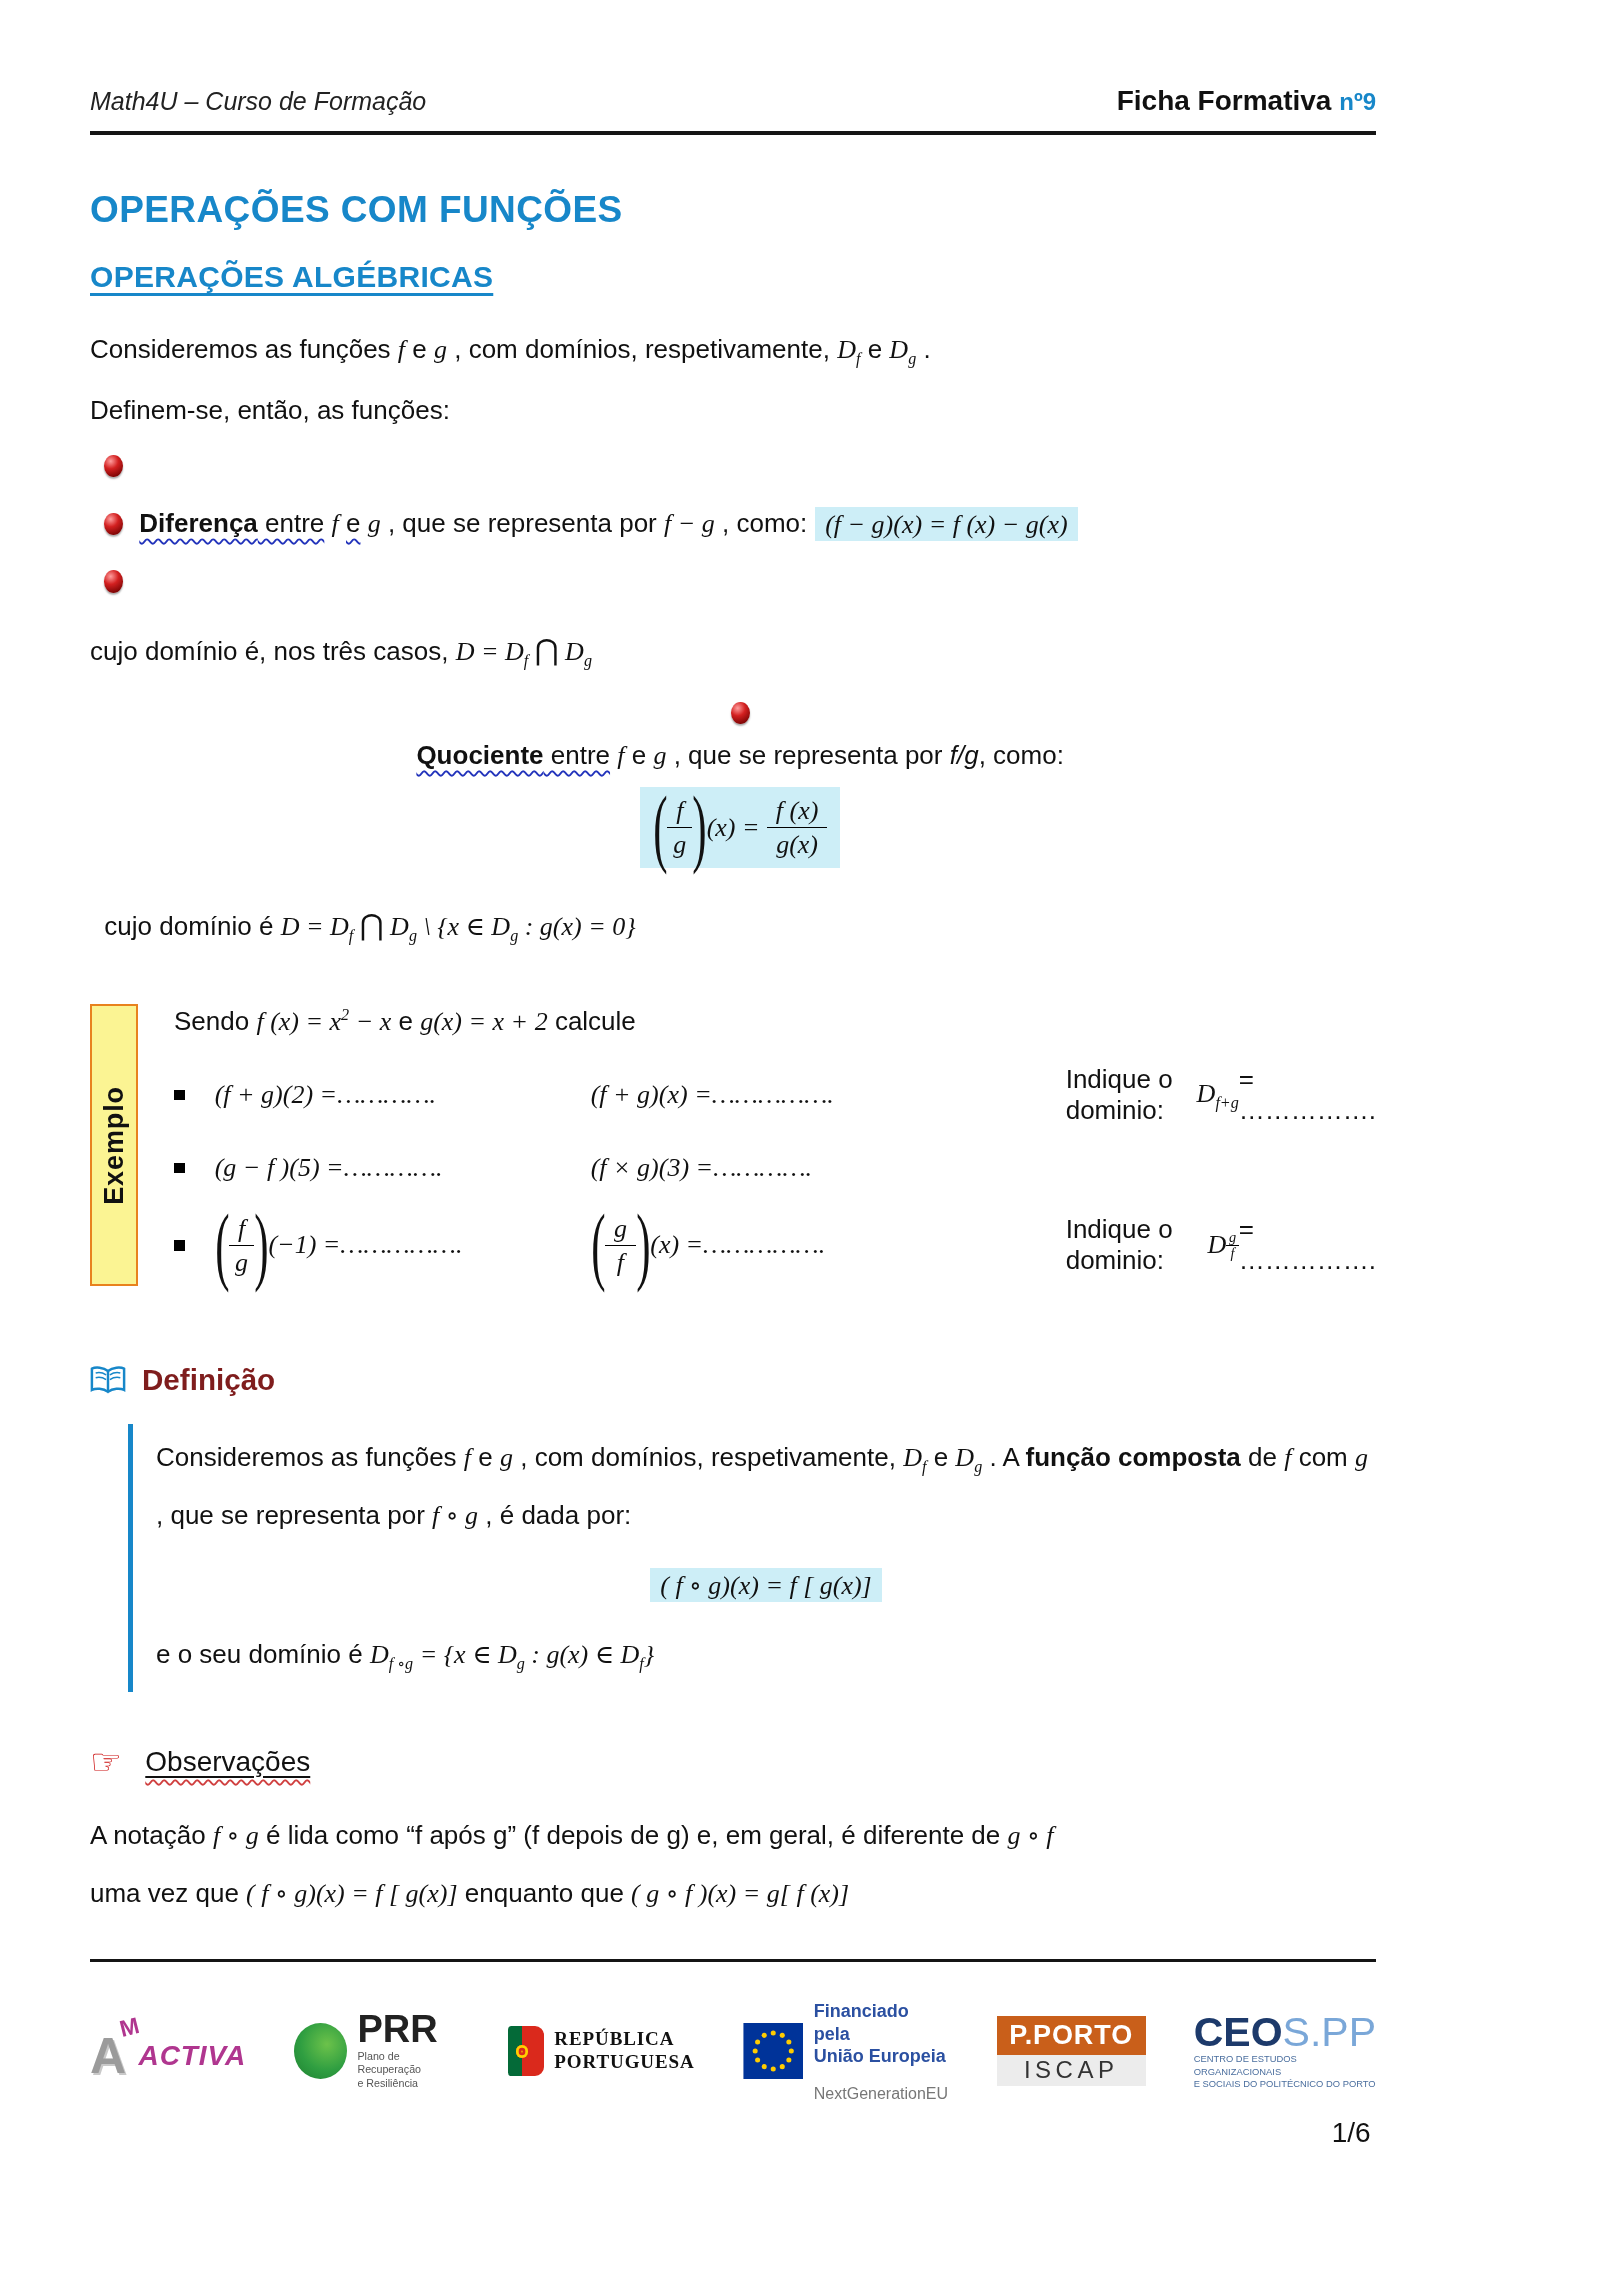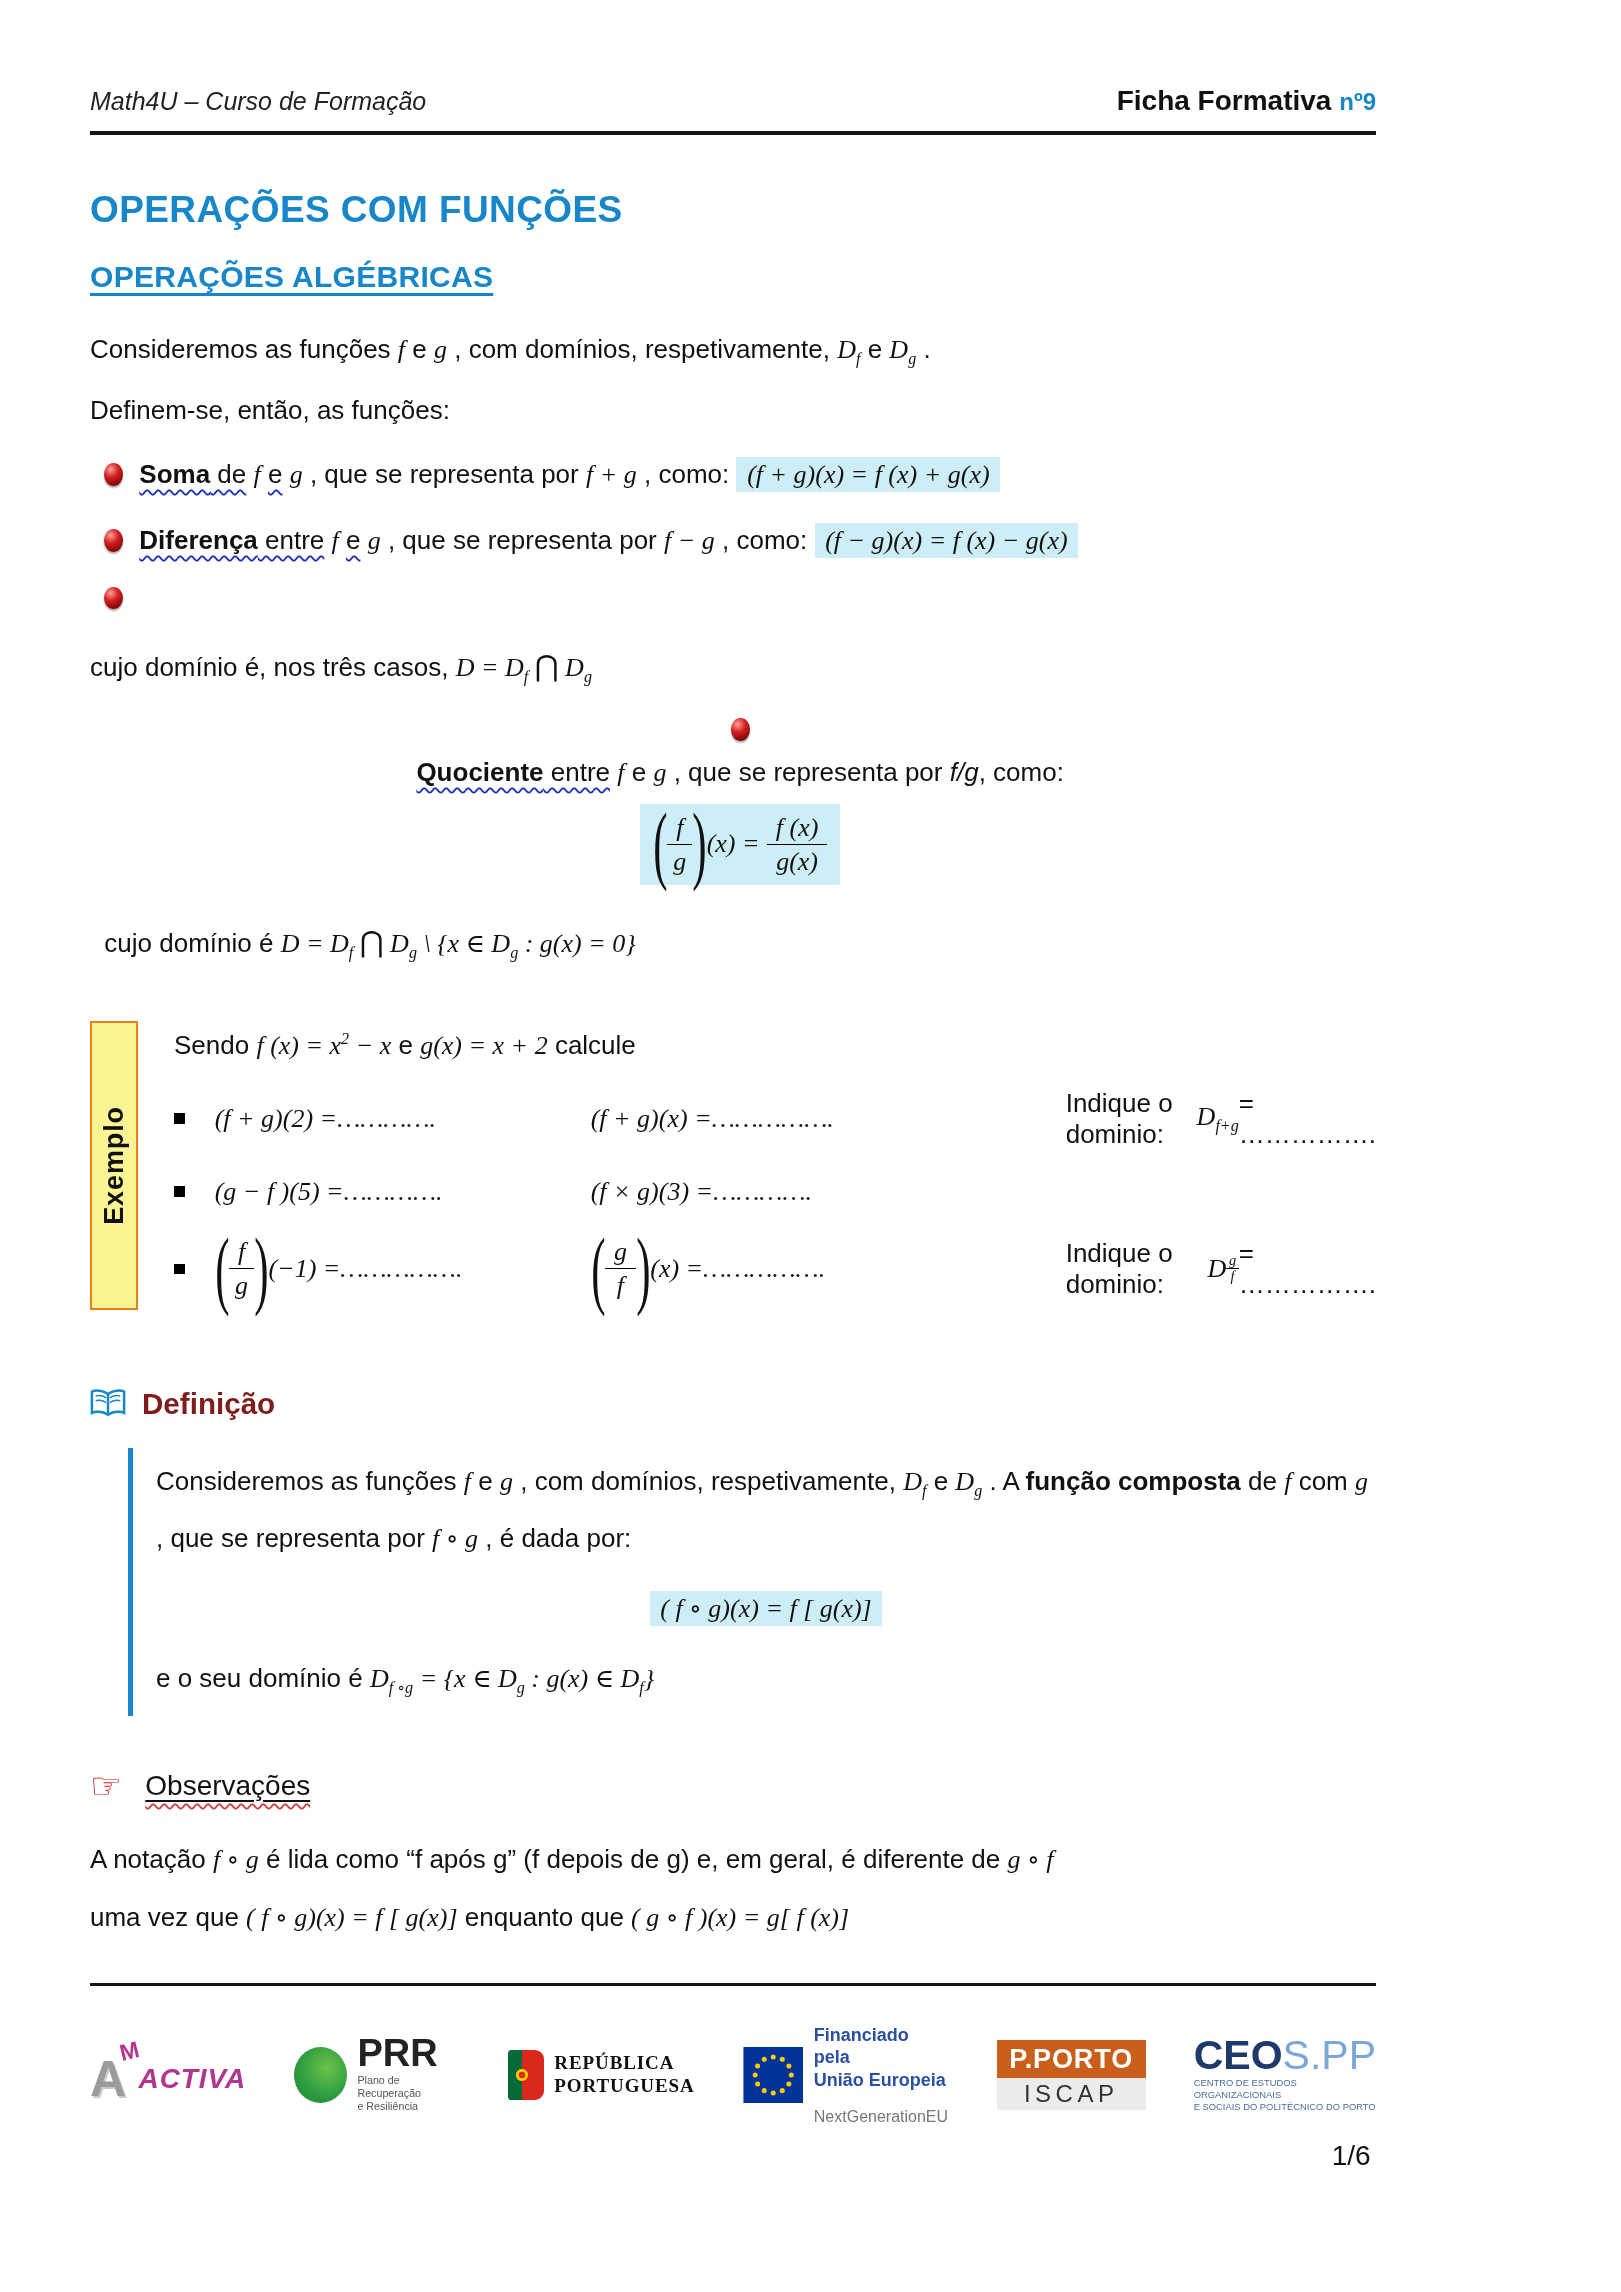--- a/index.html
+++ b/index.html
@@ -56,21 +56,21 @@
          vertical-align:-1.1em; font-family:"Liberation Serif",serif; font-style:italic; }
   .dsub .dsn{ border-bottom:0.9px solid #000; padding:0 2.7px 0; }
   
   .ex-wrap{ display:flex; margin-top:57px; }
   .ex-label{
     flex:0 0 auto; width:48px; background:#fbf493; border:2.7px solid #e8821e;
     display:flex; align-items:center; justify-content:center;
   }
   .ex-label span{ writing-mode:vertical-rl; transform:rotate(180deg); font-weight:bold; font-size:27px; letter-spacing:0.9px; color:#111; }
   .ex-content{ padding:1.8px 0 5.4px 36px; flex:1; }
-  .ex-intro{ font-size:26px;margin-top:7px; }
+  .ex-intro{ font-size:26px; }
   .ex-row{ display:flex; align-items:center; margin-top:27px; font-size:26px; }
   .sqbullet{ flex:0 0 auto; width:10.7px; height:10.7px; background:#000; margin-right:30px; }
   .cell{ display:inline-flex; align-items:center; }
   .c1{ width:376px; }
   .c2{ width:475px; }
   .c3{ flex:1; }
   
   .def-head{ display:flex; align-items:center; gap:16px; margin-top:77px; }
   .def-head .def-title{ color:#7f1d1d; font-size:29.6px; font-weight:bold; }
   .def-block{ border-left:5.4px solid #1787c9; margin:27px 0 0 38px; padding:5.4px 0 9px 23px; font-size:26px; line-height:2.2; }
@@ -127,22 +127,20 @@
 
   <h1 class="doc-title">OPERAÇÕES COM FUNÇÕES</h1>
 
   <div><h2 class="section">OPERAÇÕES ALGÉBRICAS</h2></div>
 
   <p class="body">Consideremos as funções <span class="math">f</span> e <span class="math">g</span> , com domínios, respetivamente, <span class="math">D<sub>f</sub></span> e <span class="math">D<sub>g</sub></span> .</p>
   <p class="body tight">Definem-se, então, as funções:</p>
 
   <div class="bullet-row">
     <span class="sphere"></span>
-    <span class="btext"><span><b class="wavy">Soma</b><span class="wavy"> de</span> <span class="math">f</span> <span class="wavy">e</span> <span class="math">g</span> , que se representa por <span class="math">f + g</span> , como:</span>
-      <span class="hl math">(f + g)(x) = f (x) + g(x)</span></span>
   </div>
 
   <div class="bullet-row">
     <span class="sphere"></span>
     <span class="btext"><span><b class="wavy">Diferença</b><span class="wavy"> entre</span> <span class="math">f</span> <span class="wavy">e</span> <span class="math">g</span> , que se representa por <span class="math">f − g</span> , como:</span>
       <span class="hl math">(f − g)(x) = f (x) − g(x)</span></span>
   </div>
 
   <div class="bullet-row">
     <span class="sphere"></span>

